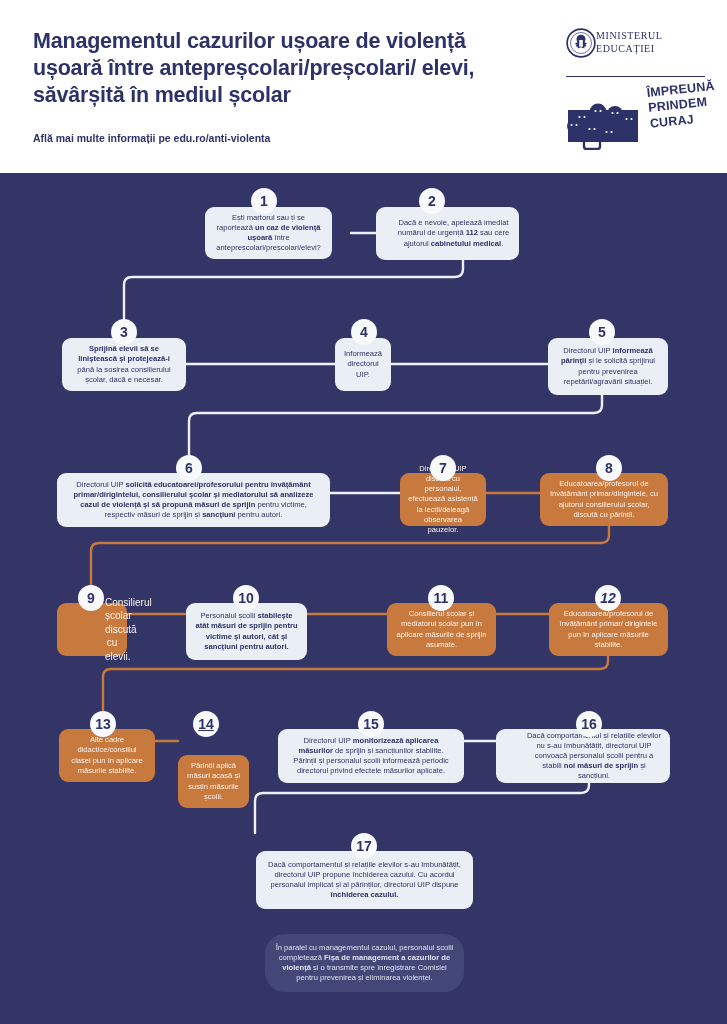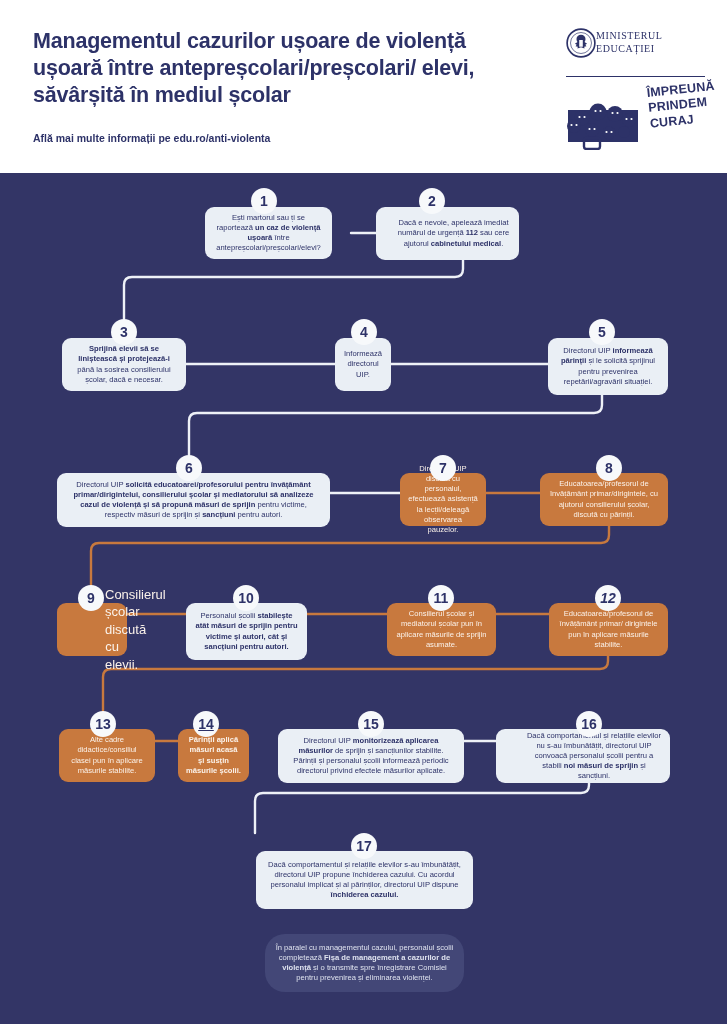--- a/index.html
+++ b/index.html
@@ -259,21 +259,21 @@
     <div class="node orange" style="left:400px; top:300px; width:86px; height:53px; font-size:7.6px;">
         <span class="txt">Directorul UIP discută cu personalul, efectuează asistență la lecții/deleagă observarea pauzelor.</span>
       </div>
 
     <div class="badge" style="left:596px; top:282px;">8</div>
     <div class="node orange" style="left:540px; top:300px; width:128px; height:53px; font-size:7.6px;">
         <span class="txt">Educatoarea/profesorul de învățământ primar/dirigintele, cu ajutorul consilierului școlar, discută cu părinții.</span>
       </div>
 
     <div class="badge" style="left:78px; top:412px;">9</div>
-    <div class="node orange" style="left:57px; top:430px; width:70px; height:53px; font-size:13px;padding-left:48px;">
+    <div class="node orange" style="left:57px; top:430px; width:70px; height:53px; font-size:10px;padding-left:48px;">
         <span class="txt">Consilierul școlar discută cu elevii.</span>
       </div>
 
     <div class="badge" style="left:233px; top:412px;">10</div>
     <div class="node light" style="left:186px; top:430px; width:121px; height:57px; font-size:7.6px;">
         <span class="txt">Personalul școlii <b>stabilește atât măsuri de sprijin pentru victime și autori, cât și sancțiuni pentru autori.</b></span>
       </div>
 
     <div class="badge" style="left:428px; top:412px;">11</div>
     <div class="node orange" style="left:387px; top:430px; width:109px; height:53px; font-size:7.6px;">
@@ -284,21 +284,21 @@
     <div class="node orange" style="left:549px; top:430px; width:119px; height:53px; font-size:7.6px;">
         <span class="txt">Educatoarea/profesorul de învățământ primar/ dirigintele pun în aplicare măsurile stabilite.</span>
       </div>
 
     <div class="badge" style="left:90px; top:538px;">13</div>
     <div class="node orange" style="left:59px; top:556px; width:96px; height:53px; font-size:7.6px;">
         <span class="txt">Alte cadre didactice/consiliul clasei pun în aplicare măsurile stabilite.</span>
       </div>
 
     <div class="badge" style="left:193px; top:538px;text-decoration:underline;">14</div>
-    <div class="node orange" style="left:178px; top:556px; width:71px; height:53px; font-size:7.6px;font-weight:bold;">
+    <div class="node orange" style="left:178px; top:582px; width:71px; height:53px; font-size:7.6px;">
         <span class="txt">Părinții aplică măsuri acasă și susțin măsurile școlii.</span>
       </div>
 
     <div class="badge" style="left:358px; top:538px;">15</div>
     <div class="node light" style="left:278px; top:556px; width:186px; height:54px; font-size:7.6px;">
         <span class="txt">Directorul UIP <b>monitorizează aplicarea măsurilor</b> de sprijin și sancțiunilor stabilite. Părinții și personalul școlii informează periodic directorul privind efectele măsurilor aplicate.</span>
       </div>
 
     <div class="badge" style="left:576px; top:538px;">16</div>
     <div class="node light" style="left:496px; top:556px; width:174px; height:54px; font-size:7.6px;padding-left:30px;">

